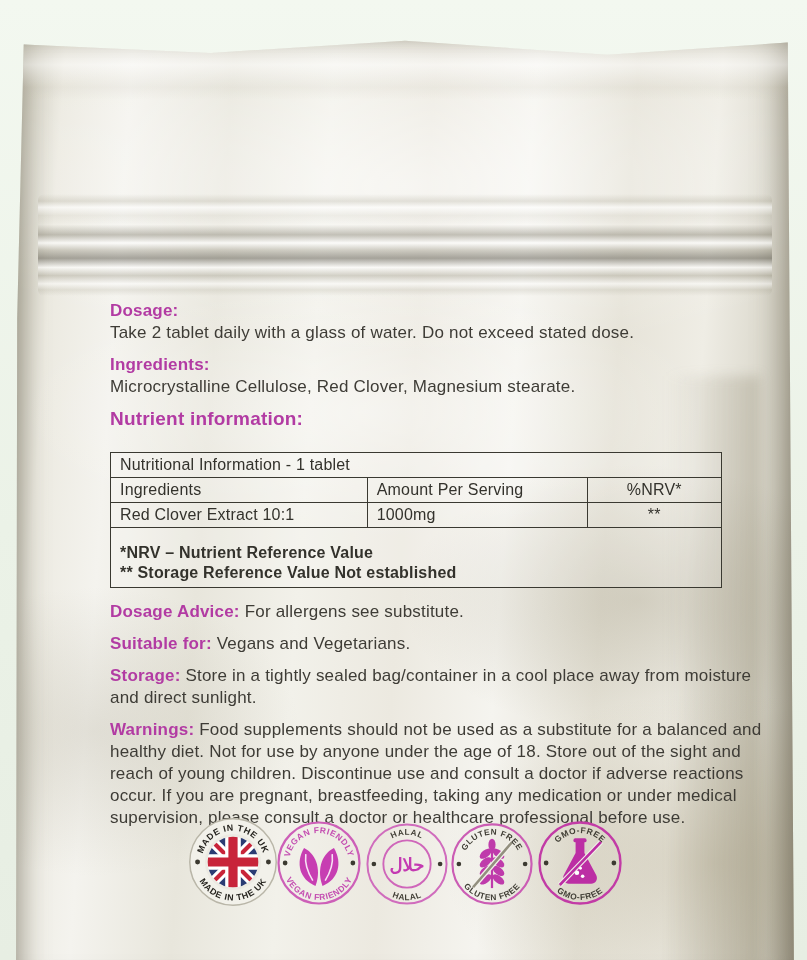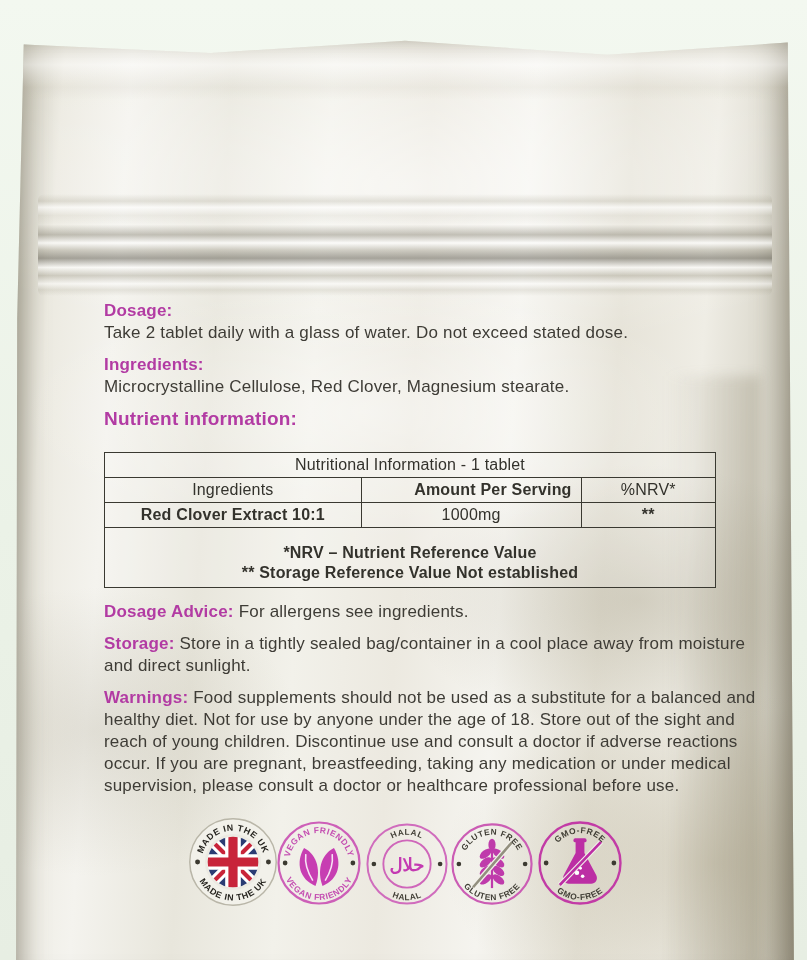--- a/index.html
+++ b/index.html
@@ -26,34 +26,34 @@
   .zip{position:absolute;left:22px;right:22px;top:158px;height:102px;border-radius:6px;
     background:linear-gradient(180deg,
       rgba(150,145,125,0) 0%,rgba(150,145,125,0.22) 7%,rgba(255,255,255,0.55) 13%,
       rgba(150,145,125,0.10) 21%,rgba(255,255,255,0) 30%,
       rgba(110,105,88,0.38) 40%,rgba(255,255,255,0.60) 48%,rgba(120,115,96,0.30) 55%,
       rgba(70,66,54,0.45) 63%,rgba(255,255,255,0.55) 72%,rgba(130,125,105,0.30) 80%,
       rgba(255,255,255,0.45) 88%,rgba(150,145,125,0.18) 94%,rgba(150,145,125,0) 100%);}
   .shade-right{position:absolute;right:34px;top:340px;width:110px;height:600px;
     background:linear-gradient(270deg,rgba(138,130,106,0.30),rgba(138,130,106,0) 85%);filter:blur(6px);}
   
-  .labelarea{position:absolute;left:88px;top:264px;width:652px;color:#3e3c36;
+  .labelarea{position:absolute;left:94px;top:264px;width:652px;color:#3e3c36;
     font-size:17px;line-height:22px;letter-spacing:0.2px;}
   .h{color:#b23ba3;font-weight:bold;}
   .sec{margin:0 0 10px 0;}
   .blockh{display:block;}
   .nheading{font-size:19px;display:block;margin:4px 0 22px 0;}
   
   .ntable{width:612px;border-collapse:collapse;font-size:16px;color:#33322c;margin:0 0 13px 0;
     background:rgba(255,255,255,0.18);}
-  .ntable td,.ntable th{border:1.8px solid #3a3931;padding:1px 9px;font-weight:normal;text-align:center;vertical-align:middle;}
+  .ntable td,.ntable th{border:1.8px solid #3a3931;padding:1px 9px;font-weight:normal;text-align:left;vertical-align:middle;}
   .ntable .c-amount{width:36%;}
   .ntable .c-nrv{width:22%;text-align:center;}
-  .ntable .bold{font-weight:bold;}
-  .ntable .hdr-amount{text-align:right;font-weight:bold;}
+  .ntable .bold{font-weight:normal;}
+  .ntable .hdr-amount{text-align:left;}
   .ntable .fn{line-height:20px;padding-top:15px;padding-bottom:4px;font-weight:600;}
   .ntable .fn div{white-space:nowrap;}
   
   .badge{position:absolute;}
   .badge text{font-family:"Liberation Sans",sans-serif;font-weight:bold;}
   .arc{font-size:9.6px;letter-spacing:0.7px;}
   .arc-dark{fill:#403e35;}
   .arc-black{fill:#26241f;}
   .arc-pink{fill:#c44db1;}
   .dot{fill:#3c3a31;}
@@ -97,21 +97,25 @@
           <td colspan="3" class="fn">
             <div>*NRV – Nutrient Reference Value</div>
             <div>** Storage Reference Value Not established</div>
           </td>
         </tr>
       </tbody>
         </table>
 
       <p class="sec">
         <span class="h">Dosage Advice:</span>
-        <span>For allergens see ingredients.</span>
+        <span>For allergens see substitute.</span>
+      </p>
+      <p class="sec">
+        <span class="h">Suitable for:</span>
+        <span>Vegans and Vegetarians.</span>
       </p>
       <p class="sec">
         <span class="h">Storage:</span>
         <span>Store in a tightly sealed bag/container in a cool place away from moisture and direct sunlight.</span>
       </p>
       <p class="sec">
         <span class="h">Warnings:</span>
         <span>Food supplements should not be used as a substitute for a balanced and healthy diet. Not for use by anyone under the age of 18. Store out of the sight and reach of young children. Discontinue use and consult a doctor if adverse reactions occur. If you are pregnant, breastfeeding, taking any medication or under medical supervision, please consult a doctor or healthcare professional before use.</span>
       </p>
     </div>

